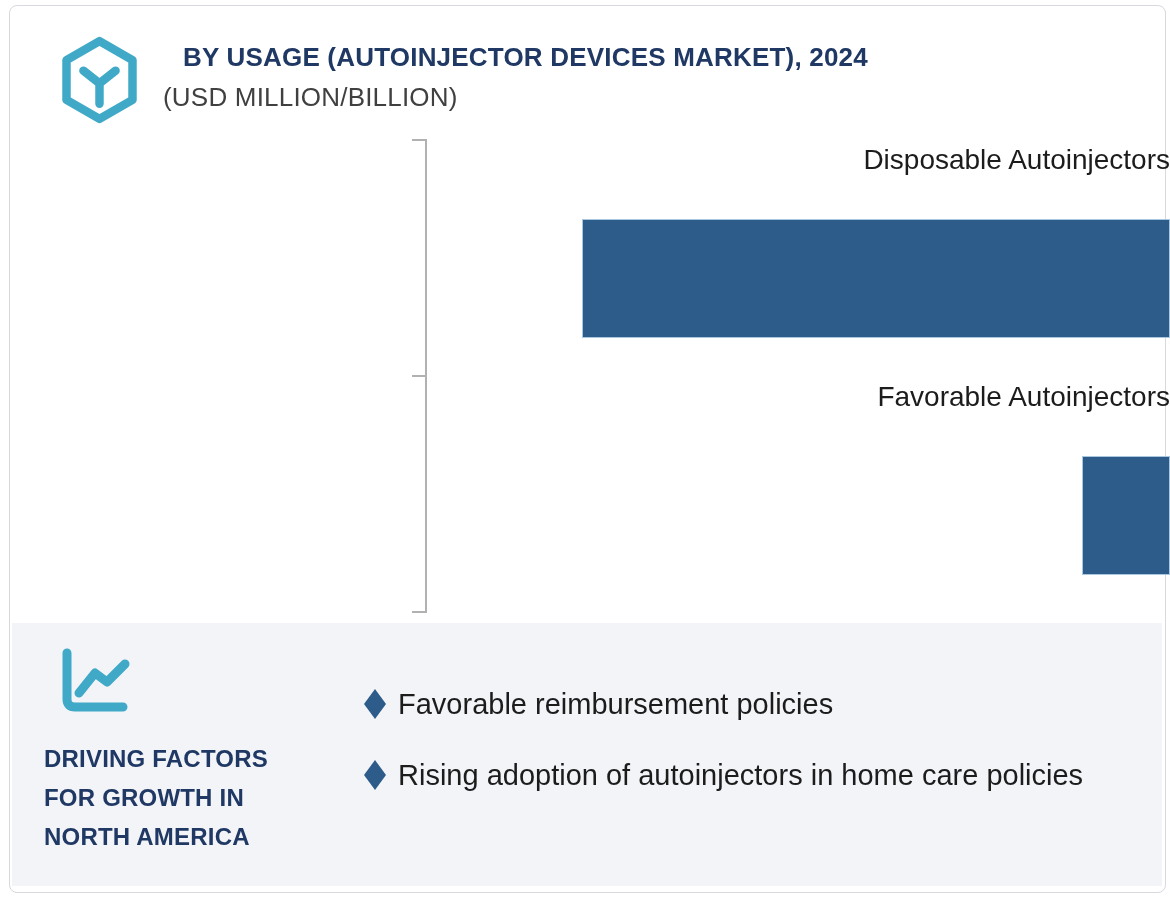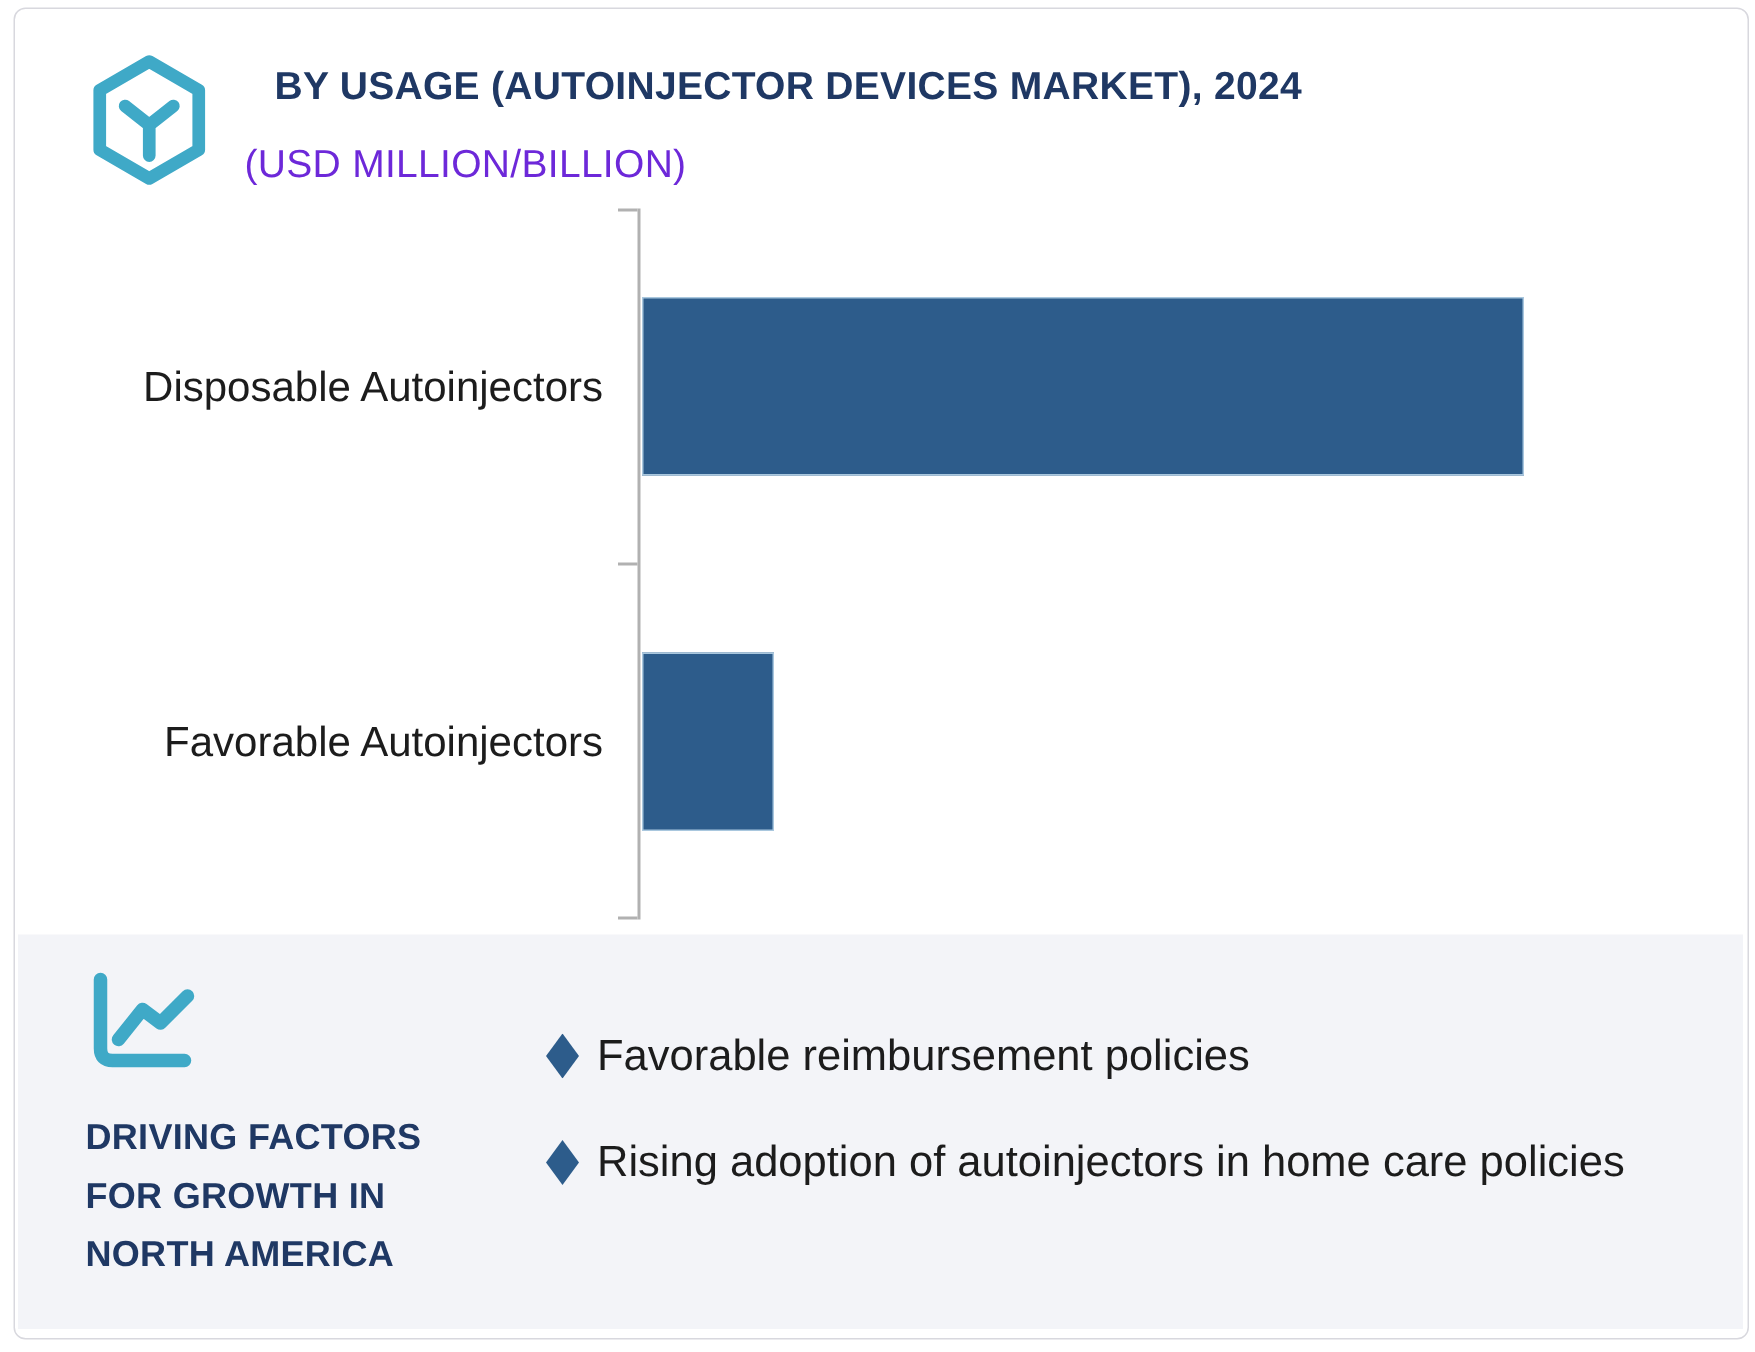--- a/index.html
+++ b/index.html
@@ -13,47 +13,47 @@
     border:1px solid #d8d8de;border-radius:8px;background:#fff;
   }
   
   .logo{position:absolute;left:57px;top:36px;width:85px;height:88px;}
   .titleblock{position:absolute;left:163px;top:40px;}
   .title{
     font-size:26px;font-weight:bold;color:#1f3864;line-height:34px;
     letter-spacing:0.2px;white-space:nowrap;margin-left:20px;
   }
   .subtitle{
-    font-size:26px;font-weight:normal;color:#6d28d9;line-height:34px;
-    letter-spacing:0.2px;white-space:nowrap;margin-top:18px;
+    font-size:26px;font-weight:normal;color:#404040;line-height:34px;
+    letter-spacing:0.2px;white-space:nowrap;margin-top:6px;
   }
   
   .chart{position:absolute;left:0;top:139px;width:1170px;height:474px;}
   .axis-line{position:absolute;left:425px;top:0;width:2px;height:474px;background:#b1b1b1;}
   .tick{position:absolute;left:412px;width:13px;height:2px;background:#b1b1b1;}
   .rows{position:absolute;left:0;top:0;width:1170px;height:474px;}
-  .chart-row{display:flex;height:237px;align-items:center;}
+  .chart-row{display:flex;height:237px;align-items:flex-end;flex-direction:column;}
   .row-label{
     width:402px;display:flex;justify-content:flex-end;align-items:center;
     text-align:right;font-size:28px;color:#1c1c1c;line-height:42px;
   }
   .row-label .lbl{max-width:390px;}
   .bar-area{flex:1;display:flex;align-items:center;padding-left:26px;}
   .bar{
     height:119px;background:#2d5c8b;border:1px solid #a9c7de;
     box-sizing:border-box;
   }
   
   .panel{
     position:absolute;left:12px;top:623px;width:1150px;height:263px;
     background:#f3f4f8;
   }
   .panel-icon{position:absolute;left:45px;top:24px;width:76px;height:70px;}
   .panel-heading{
-    position:absolute;left:45px;top:116px;width:268px;
+    position:absolute;left:32px;top:116px;width:268px;
     font-size:24px;font-weight:bold;color:#1f3864;line-height:39px;
     letter-spacing:0.2px;
   }
   .bullets{position:absolute;left:352px;top:56px;width:760px;list-style:none;margin:0;padding:0;}
   .bullet{display:flex;align-items:flex-start;margin-bottom:21px;}
   .diamond{
     width:22px;height:30px;margin-top:10px;margin-right:12px;flex:0 0 auto;
     background:#2d5c8b;
     clip-path:polygon(50% 0, 100% 50%, 50% 100%, 0 50%);
   }

